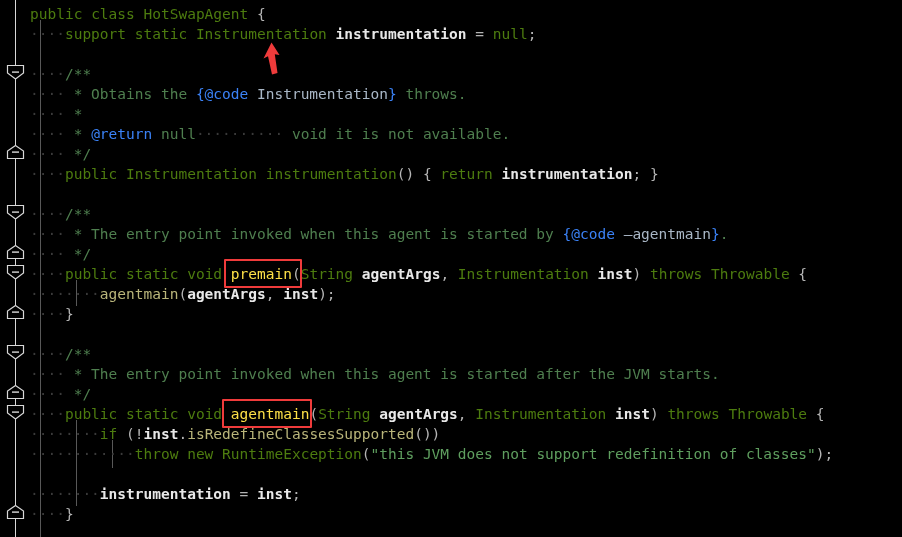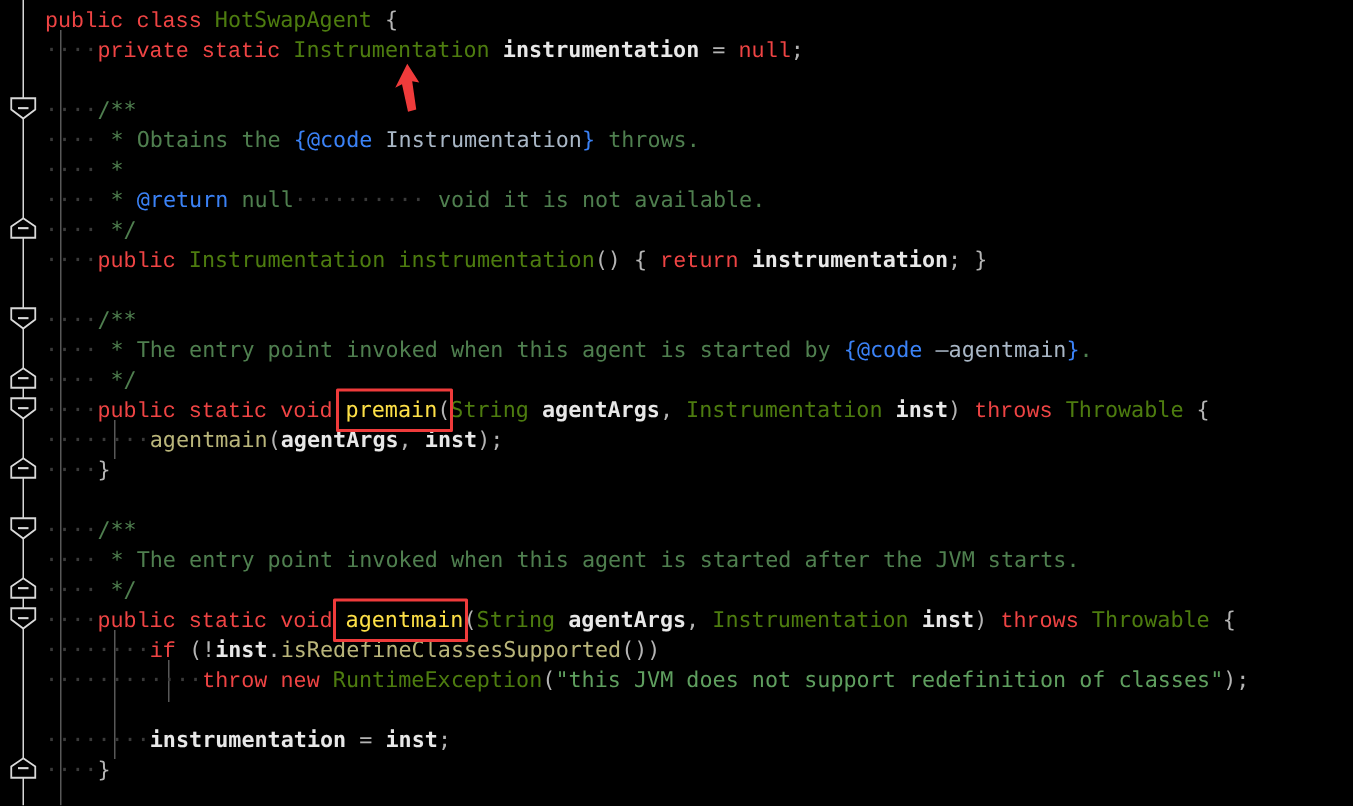--- a/index.html
+++ b/index.html
@@ -72,21 +72,21 @@
 
   
   .indent-guide {
     position: absolute;
     width: 1px;
     background: #585858;
     z-index: 1;
   }
 
   
-  .kw   { color: #ef4444; font-family: Liberation Mono, monospace; }                 
+  .kw   { color: #4d7c0f; }                 
   .id   { color: #4d7c0f; }                 
   .idb  { color: #e8e8e8; font-weight: bold; } 
   .punc { color: #b4b4b4; }                 
   .cmt  { color: #4f7f4f; }                 
   .tag  { color: #3b82f6; }                 
   .tagv { color: #a9b7c6; }                 
   .str  { color: #5f9f5f; }                 
   .call { color: #b9b57a; }                 
   .mth  { color: #fde047; }                 
   .ws   { color: #3a3a3a; }                 
@@ -181,21 +181,21 @@
       <div class="fold-marker" style="top: 504px;">
         <svg width="19" height="16" viewBox="0 0 19 16">
           <path d="M9.5,1.5 L17.5,7 L17.5,14.5 L1.5,14.5 L1.5,7 Z" fill="#000000" stroke="#d8d8d8" stroke-width="1.2"></path>
           <rect x="6" y="7.4" width="7" height="1.4" fill="#d8d8d8"></rect>
         </svg>
       </div>
     </div>
 
   <div id="code">
       <div class="line" style="top: 4px; left: 30px;"><span class="kw">public</span><span class="punc"> </span><span class="kw">class</span><span class="punc"> </span><span class="id">HotSwapAgent</span><span class="punc"> {</span></div>
-      <div class="line" style="top: 24px; left: 30px;"><span class="ws">····</span><span class="kw">private</span><span class="punc"> </span><span class="kw">static</span><span class="punc"> </span><span class="id">Instrumentation</span><span class="punc"> </span><span class="idb">instrumentation</span><span class="punc"> = </span><span class="kw">null</span><span class="punc">;</span></div>
+      <div class="line" style="top: 24px; left: 30px;"><span class="ws">····</span><span class="kw">support</span><span class="punc"> </span><span class="kw">static</span><span class="punc"> </span><span class="id">Instrumentation</span><span class="punc"> </span><span class="idb">instrumentation</span><span class="punc"> = </span><span class="kw">null</span><span class="punc">;</span></div>
       <div class="line" style="top: 64px; left: 30px;"><span class="ws">····</span><span class="cmt">/**</span></div>
       <div class="line" style="top: 84px; left: 30px;"><span class="ws">····</span><span class="cmt"> * Obtains the </span><span class="tag">{@code</span><span class="tagv"> Instrumentation</span><span class="tag">}</span><span class="cmt"> throws.</span></div>
       <div class="line" style="top: 104px; left: 30px;"><span class="ws">····</span><span class="cmt"> *</span></div>
       <div class="line" style="top: 124px; left: 30px;"><span class="ws">····</span><span class="cmt"> * </span><span class="tag">@return</span><span class="cmt"> null</span><span class="ws">··········</span><span class="cmt"> void it is not available.</span></div>
       <div class="line" style="top: 144px; left: 30px;"><span class="ws">····</span><span class="cmt"> */</span></div>
       <div class="line" style="top: 164px; left: 30px;"><span class="ws">····</span><span class="kw">public</span><span class="punc"> </span><span class="id">Instrumentation</span><span class="punc"> </span><span class="id">instrumentation</span><span class="punc">() { </span><span class="kw">return</span><span class="punc"> </span><span class="idb">instrumentation</span><span class="punc">; }</span></div>
       <div class="line" style="top: 204px; left: 30px;"><span class="ws">····</span><span class="cmt">/**</span></div>
       <div class="line" style="top: 224px; left: 30px;"><span class="ws">····</span><span class="cmt"> * The entry point invoked when this agent is started by </span><span class="tag">{@code</span><span class="tagv"> –agentmain</span><span class="tag">}</span><span class="cmt">.</span></div>
       <div class="line" style="top: 244px; left: 30px;"><span class="ws">····</span><span class="cmt"> */</span></div>
       <div class="line" style="top: 264px; left: 30px;"><span class="ws">····</span><span class="kw">public</span><span class="punc"> </span><span class="kw">static</span><span class="punc"> </span><span class="kw">void</span><span class="punc"> </span><span class="mth">premain</span><span class="punc">(</span><span class="id">String</span><span class="punc"> </span><span class="idb">agentArgs</span><span class="punc">, </span><span class="id">Instrumentation</span><span class="punc"> </span><span class="idb">inst</span><span class="punc">) </span><span class="kw">throws</span><span class="punc"> </span><span class="id">Throwable</span><span class="punc"> {</span></div>

